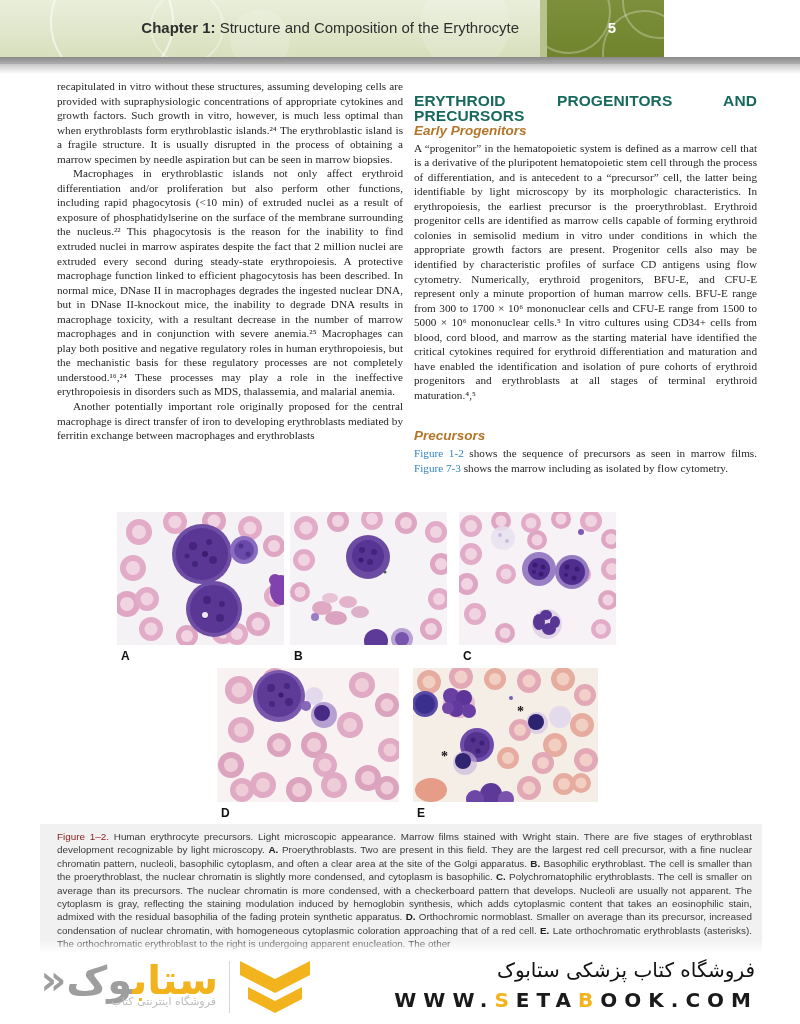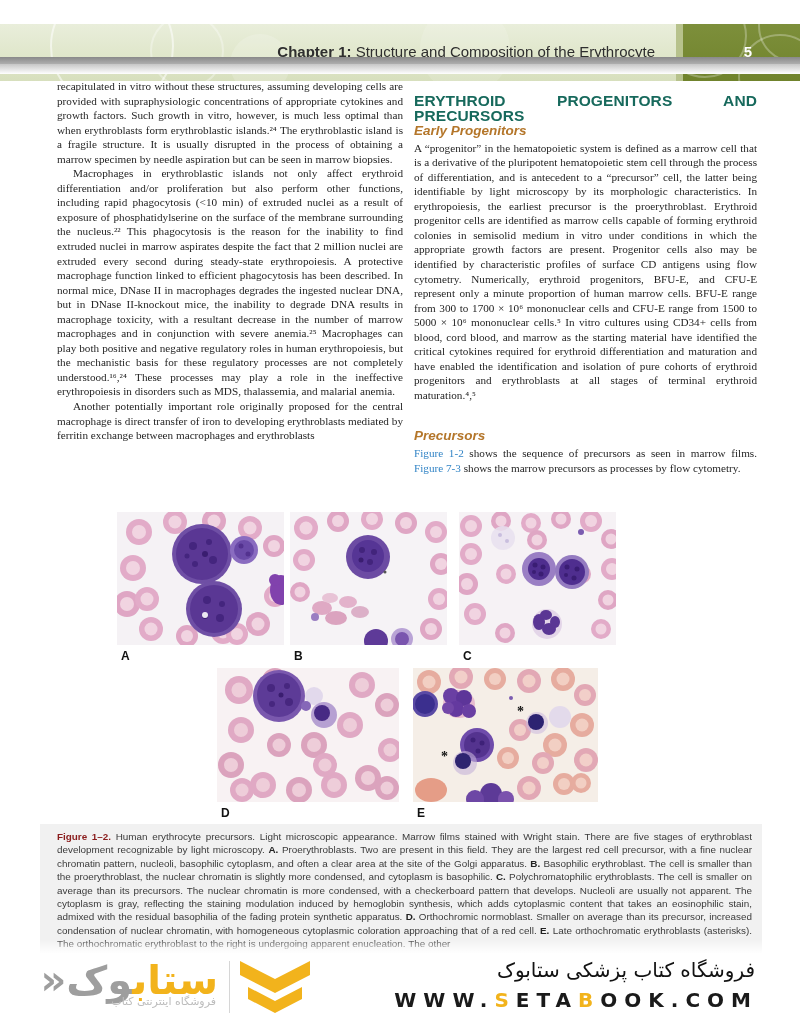--- a/index.html
+++ b/index.html
@@ -1,21 +1,21 @@
 <!DOCTYPE html>
 <html><head>
 <meta charset="utf-8">
 <style>
   html,body{margin:0;padding:0;}
   body{width:800px;height:1024px;position:relative;background:#ffffff;overflow:hidden;
        font-family:"Liberation Serif","DejaVu Serif",serif;}
 
   
-  .header{position:absolute;left:0;top:0;width:800px;height:57px;
-          background:linear-gradient(180deg,#e9eedb 0%,#dfe6c9 60%,#d7dfbd 100%);overflow:hidden;margin-top:24px;}
+  .header{position:absolute;left:0;top:0;width:664px;height:57px;
+          background:linear-gradient(180deg,#e9eedb 0%,#dfe6c9 60%,#d7dfbd 100%);overflow:hidden;}
   .hdr-circle{position:absolute;border-radius:50%;border:2px solid rgba(255,255,255,.55);}
   .hdr-blob{position:absolute;border-radius:50%;background:rgba(255,255,255,.35);}
   .hdr-title{position:absolute;top:19px;right:145px;font-family:"Liberation Sans","DejaVu Sans",sans-serif;
              font-size:15px;color:#2e2e2e;white-space:nowrap;}
   .hdr-title b{font-weight:bold;}
   .pagenum-block{position:absolute;right:0;top:0;width:117px;height:57px;
                  background:linear-gradient(180deg,#7d8f3b 0%,#70832c 100%);
                  border-left:7px solid #b7c28c;overflow:hidden;}
   .pn-circle{position:absolute;border-radius:50%;border:2px solid rgba(255,255,255,.28);}
   .pagenum{position:absolute;left:52%;top:19px;color:#ffffff;font-weight:bold;font-size:15px;
@@ -42,21 +42,21 @@
   .panel{position:absolute;}
   .panel svg{display:block;}
   .panel-label{position:absolute;font-family:"Liberation Sans","DejaVu Sans",sans-serif;
                font-weight:bold;font-size:12px;color:#111;}
 
   
   .caption{position:absolute;left:40px;top:824px;width:722px;height:129px;background:#f1f1f1;
            box-sizing:border-box;padding:6px 10px 0 17px;overflow:hidden;
            font-family:"Liberation Sans","DejaVu Sans",sans-serif;font-size:9.9px;line-height:13.4px;
            color:#3a3a3a;text-align:justify;}
-  .cap-label{font-weight:bold;color:#8a1c1c;}
+  .cap-label{font-weight:normal;color:#8a1c1c;}
   .seg-b{font-weight:bold;color:#222;}
   .seg-i{}
   .cap-fade{position:absolute;left:0;bottom:0;width:100%;height:14px;
             background:linear-gradient(180deg,rgba(241,241,241,0),rgba(255,255,255,.95));}
 
   
   .footer{position:absolute;left:0;top:955px;width:800px;height:69px;background:#ffffff;}
   .store-fa{position:absolute;right:45px;top:3px;direction:rtl;font-family:"DejaVu Sans",sans-serif;
             font-size:20px;color:#121212;}
   .store-url{position:absolute;right:42px;top:33px;font-family:"DejaVu Sans","Liberation Sans",sans-serif;
@@ -97,21 +97,21 @@
   <p>Macrophages in erythroblastic islands not only affect erythroid differentiation and/or proliferation but also perform other functions, including rapid phagocytosis (&lt;10 min) of extruded nuclei as a result of exposure of phosphatidylserine on the surface of the membrane surrounding the nucleus.²² This phagocytosis is the reason for the inability to find extruded nuclei in marrow aspirates despite the fact that 2 million nuclei are extruded every second during steady-state erythropoiesis. A protective macrophage function linked to efficient phagocytosis has been described. In normal mice, DNase II in macrophages degrades the ingested nuclear DNA, but in DNase II-knockout mice, the inability to degrade DNA results in macrophage toxicity, with a resultant decrease in the number of marrow macrophages and in conjunction with severe anemia.²⁵ Macrophages can play both positive and negative regulatory roles in human erythropoiesis, but the mechanistic basis for these regulatory processes are not completely understood.¹⁶,²⁴ These processes may play a role in the ineffective erythropoiesis in disorders such as MDS, thalassemia, and malarial anemia.</p>
   <p>Another potentially important role originally proposed for the central macrophage is direct transfer of iron to developing erythroblasts mediated by ferritin exchange between macrophages and erythroblasts</p>
 </div>
 
 <div class="col col-right">
   <div class="sec-heading">ERYTHROID PROGENITORS AND PRECURSORS</div>
   <div class="sub-heading">Early Progenitors</div>
   <p class="noindent">A “progenitor” in the hematopoietic system is defined as a marrow cell that is a derivative of the pluripotent hematopoietic stem cell through the process of differentiation, and is antecedent to a “precursor” cell, the latter being identifiable by light microscopy by its morphologic characteristics. In erythropoiesis, the earliest precursor is the proerythroblast. Erythroid progenitor cells are identified as marrow cells capable of forming erythroid colonies in semisolid medium in vitro under conditions in which the appropriate growth factors are present. Progenitor cells also may be identified by characteristic profiles of surface CD antigens using flow cytometry. Numerically, erythroid progenitors, BFU-E, and CFU-E represent only a minute proportion of human marrow cells. BFU-E range from 300 to 1700 × 10⁶ mononuclear cells and CFU-E range from 1500 to 5000 × 10⁶ mononuclear cells.⁵ In vitro cultures using CD34+ cells from blood, cord blood, and marrow as the starting material have identified the critical cytokines required for erythroid differentiation and maturation and have enabled the identification and isolation of pure cohorts of erythroid progenitors and erythroblasts at all stages of terminal erythroid maturation.⁴,⁵</p>
   <div class="sub-heading sub-heading2">Precursors</div>
   <p class="noindent">
-    <span class="fig-link">Figure 1-2</span><span> shows the sequence of precursors as seen in marrow films. </span><span class="fig-link">Figure 7-3</span><span> shows the marrow precursors as processes by flow cytometry.</span>
+    <span class="fig-link">Figure 1-2</span><span> shows the sequence of precursors as seen in marrow films. </span><span class="fig-link">Figure 7-3</span><span> shows the marrow including as isolated by flow cytometry.</span>
   </p>
 </div>
 
 <div class="panel" style="left:117px;top:512px;">
   <svg width="167" height="133">
     <rect width="167" height="133" fill="#f5f2f5"></rect>
     <g>
       <circle cx="22" cy="20" r="13" fill="#e2abc8"></circle>
         <circle cx="22" cy="20" r="7" fill="#f1d4e1"></circle>
       <circle cx="58" cy="10" r="12" fill="#e2abc8"></circle>

